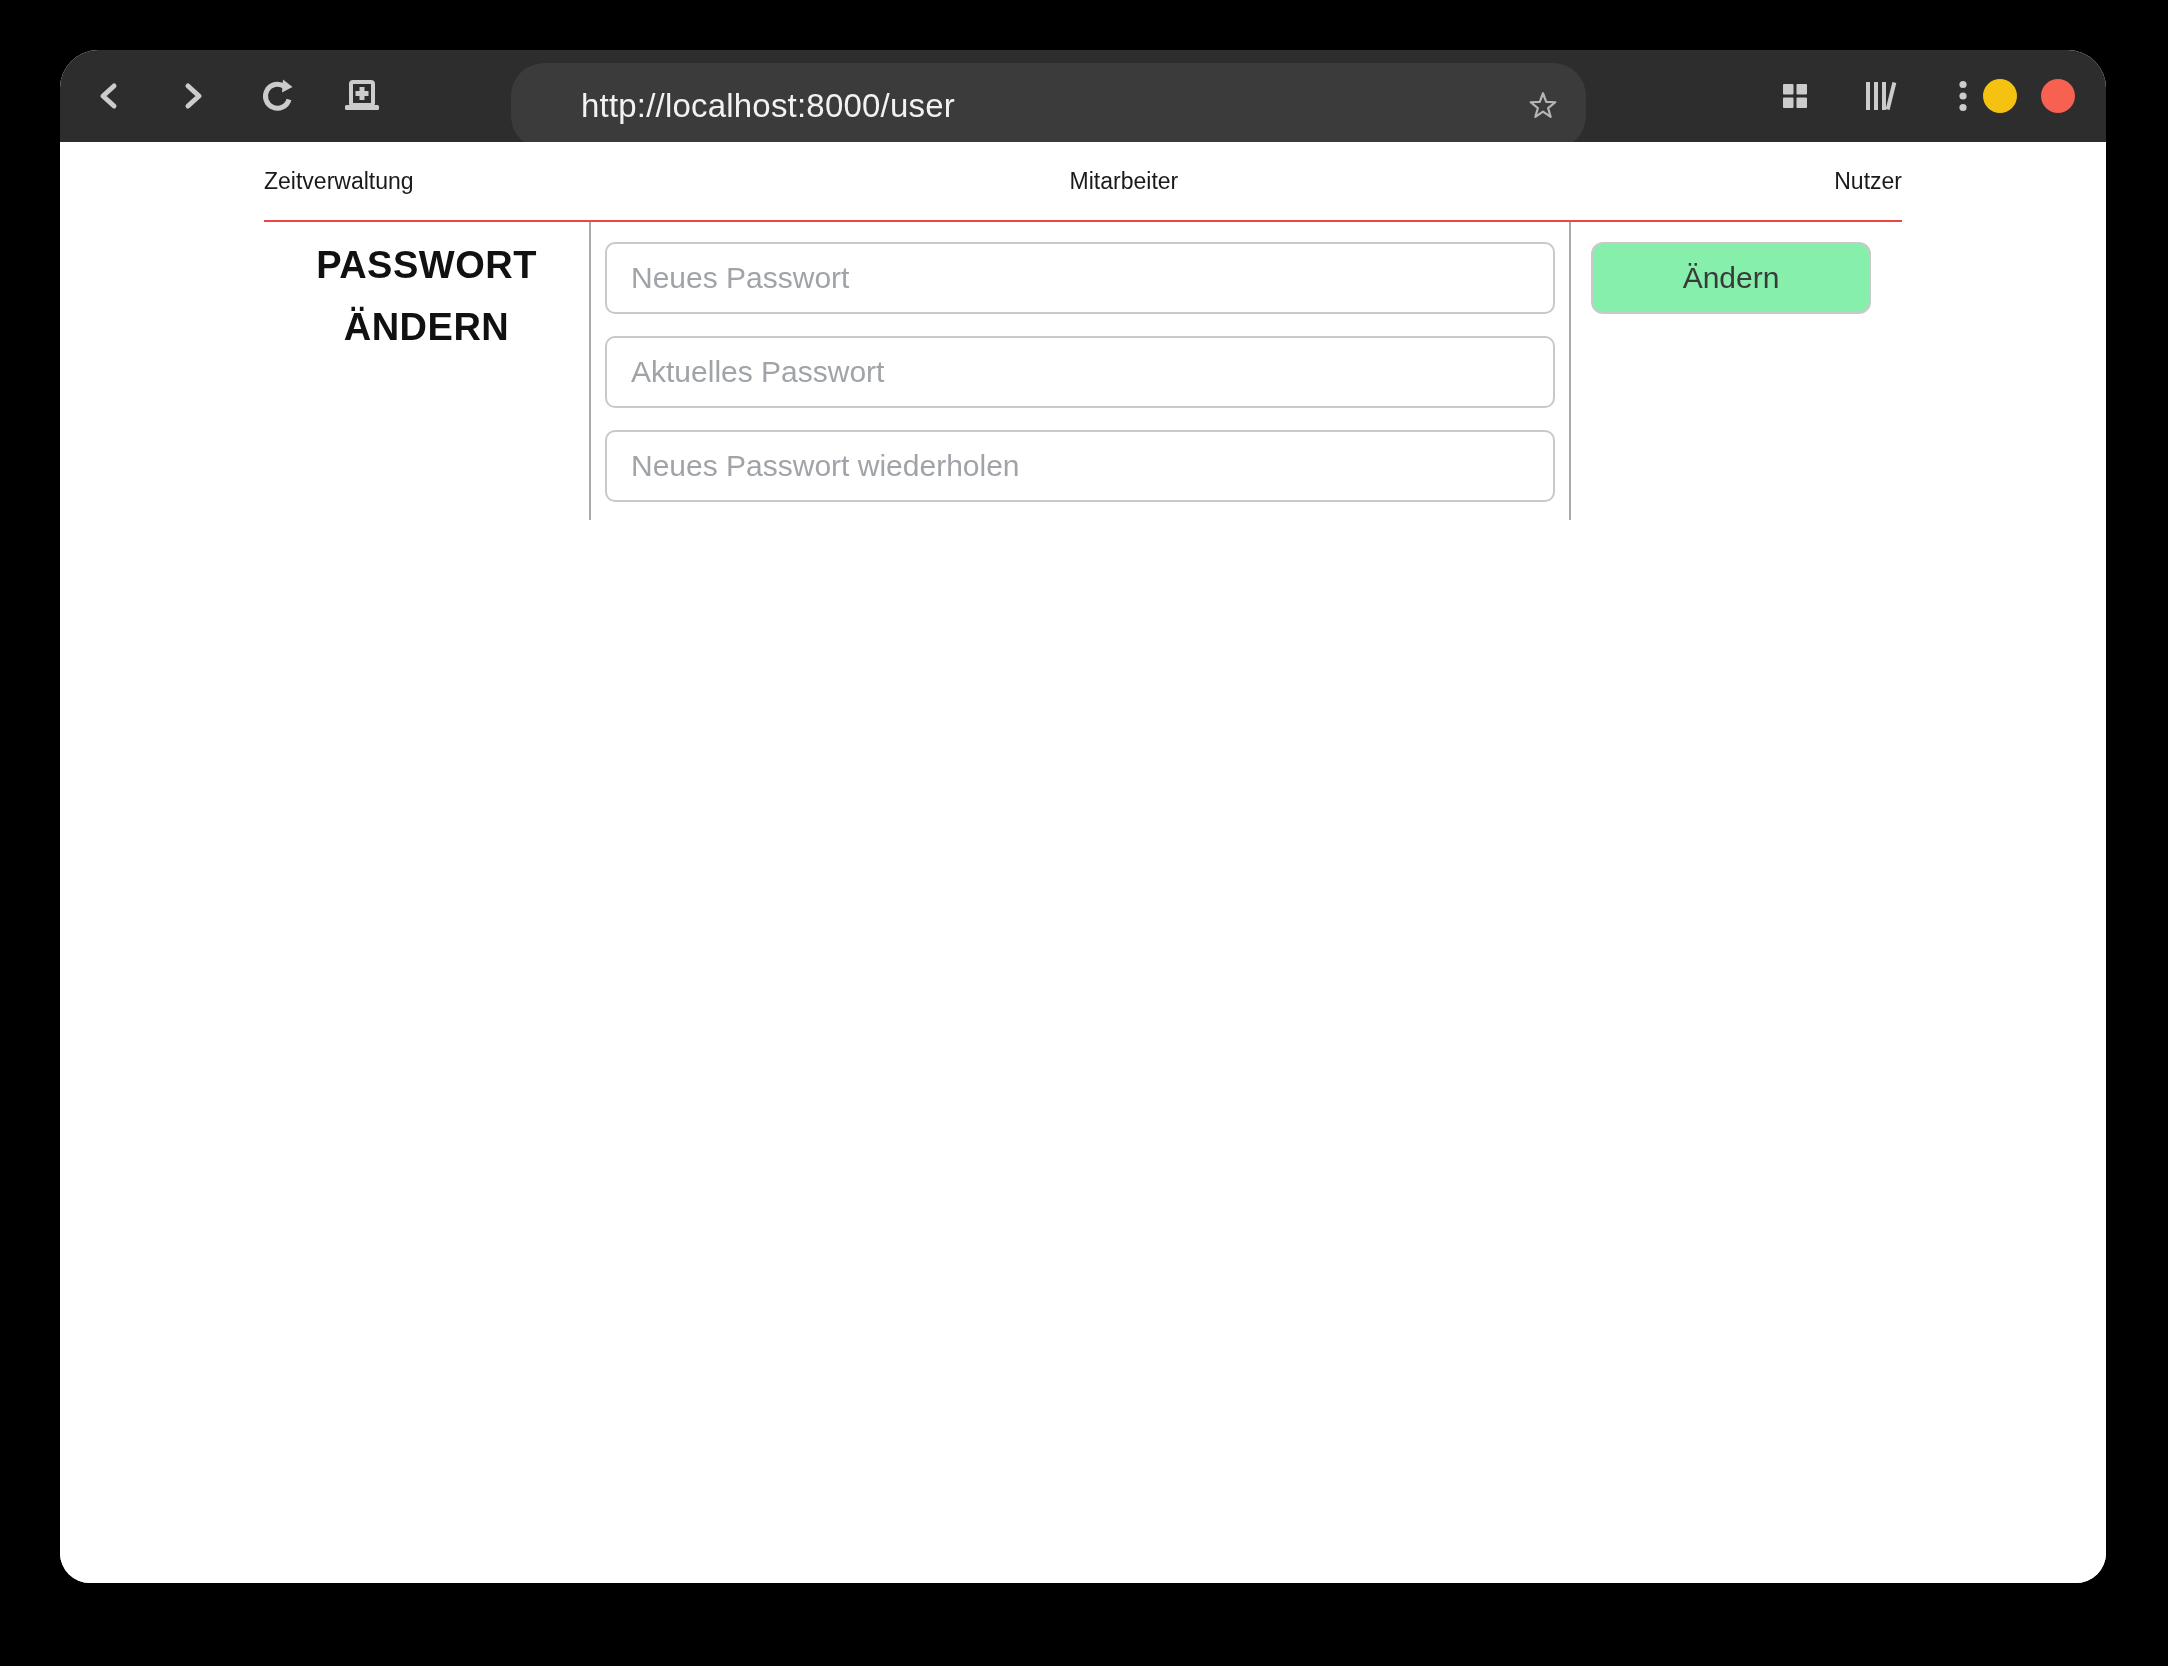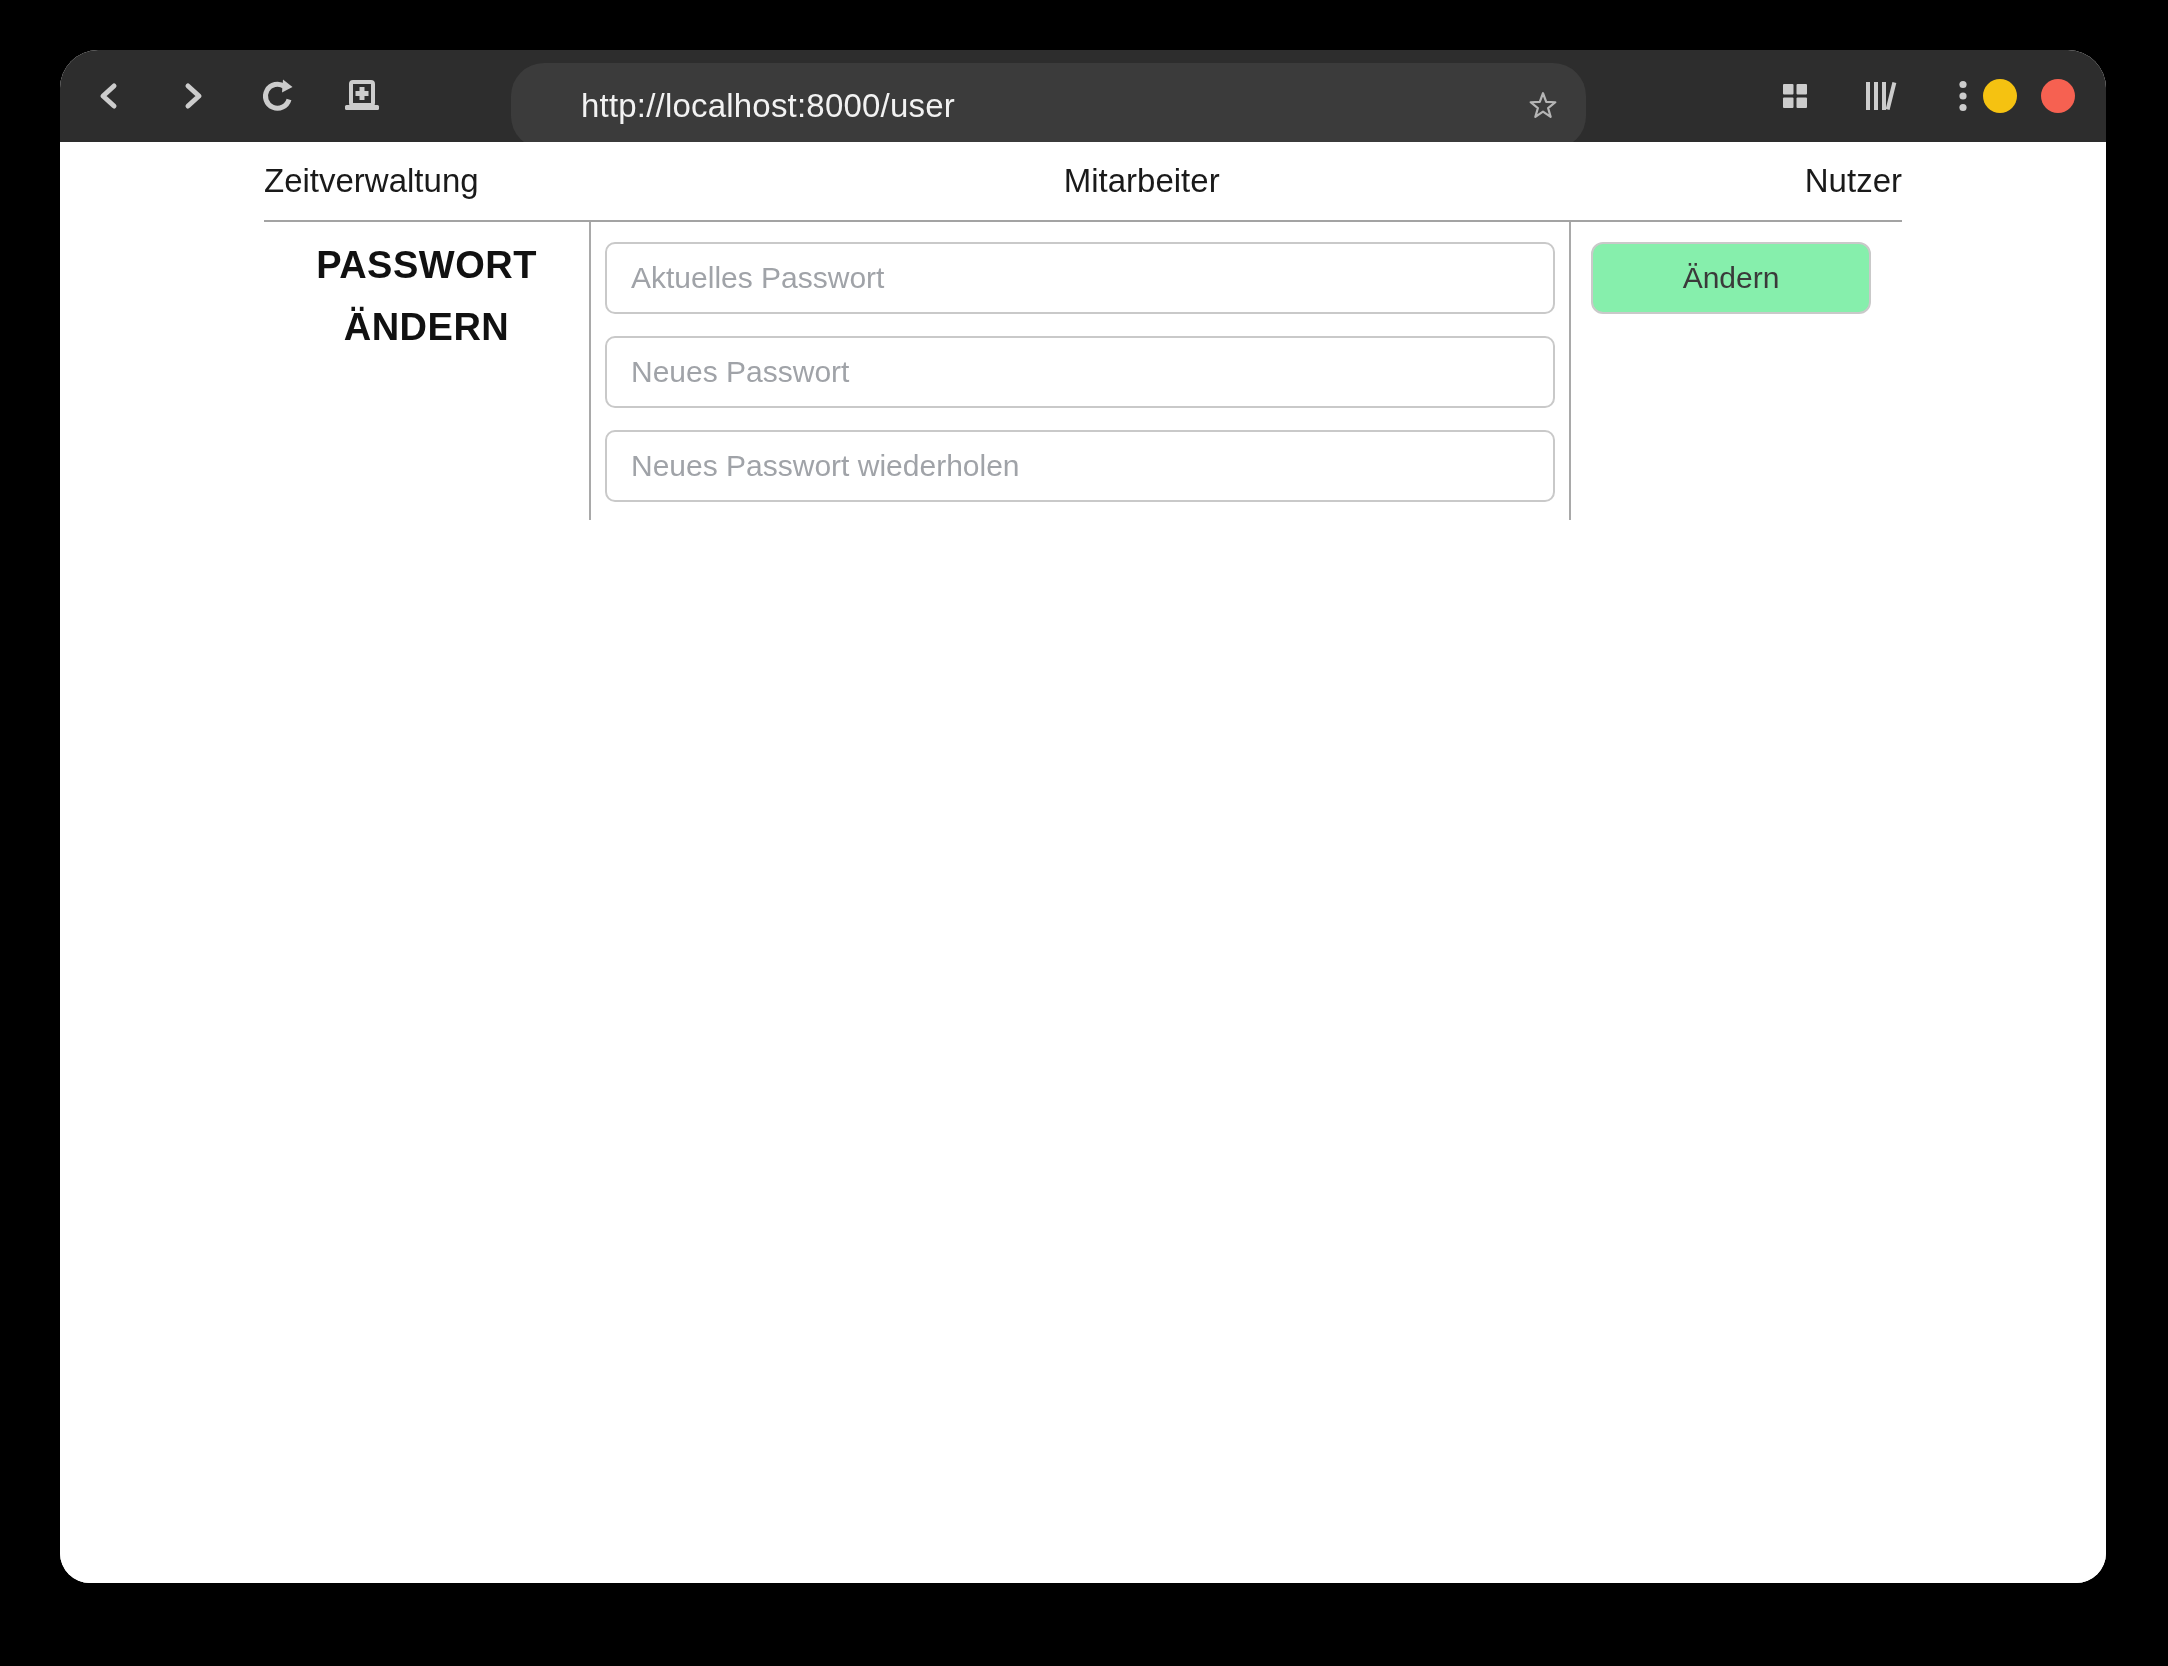--- a/index.html
+++ b/index.html
@@ -28,21 +28,21 @@
   .star-btn{position:absolute;right:26px;top:50%;transform:translateY(-50%);
     background:none;border:none;padding:0;cursor:pointer;display:flex;}
   .win-circle{position:absolute;top:29px;width:34px;height:34px;border-radius:50%;border:none;padding:0;cursor:pointer;}
   .win-min{left:1923px;background:#f5c211;}
   .win-close{left:1981px;background:#f66151;}
   
   .page{position:absolute;left:0;top:92px;width:100%;height:1441px;background:#fff;}
   .container{width:1638px;margin:0 auto;}
   .nav{
     display:flex;justify-content:space-between;align-items:center;height:78px;
-    border-bottom:2px solid #a3a3a3;font-size:33px;color:#1a1a1a;
+    border-bottom:2px solid #ef4444;font-size:23px;color:#1a1a1a;
   }
   .nav a{color:#1a1a1a;text-decoration:none;cursor:pointer;}
   .form-row{display:flex;align-items:flex-start;}
   .col-left{width:325px;box-sizing:border-box;padding:12px 8px 0 8px;}
   .form-heading{
     font-size:38px;font-weight:800;line-height:62px;color:#111;text-align:center;
     letter-spacing:0.5px;
   }
   .col-mid{
     width:982px;box-sizing:border-box;
@@ -145,22 +145,22 @@
         <a>Nutzer</a>
       </div>
 
       <div class="form-row">
 
         <div class="col-left">
           <div class="form-heading">PASSWORT ÄNDERN</div>
         </div>
 
         <div class="col-mid">
+          <input type="password" class="pw-input" placeholder="Neues Passwort" style="">
           <input type="password" class="pw-input" placeholder="Aktuelles Passwort" style="">
-          <input type="password" class="pw-input" placeholder="Neues Passwort" style="">
           <input type="password" class="pw-input" style="margin-bottom: 8px;" placeholder="Neues Passwort wiederholen">
         </div>
 
         <div class="col-right">
           <button class="change-btn">Ändern</button>
         </div>
 
       </div>
     </div>
   </div>

